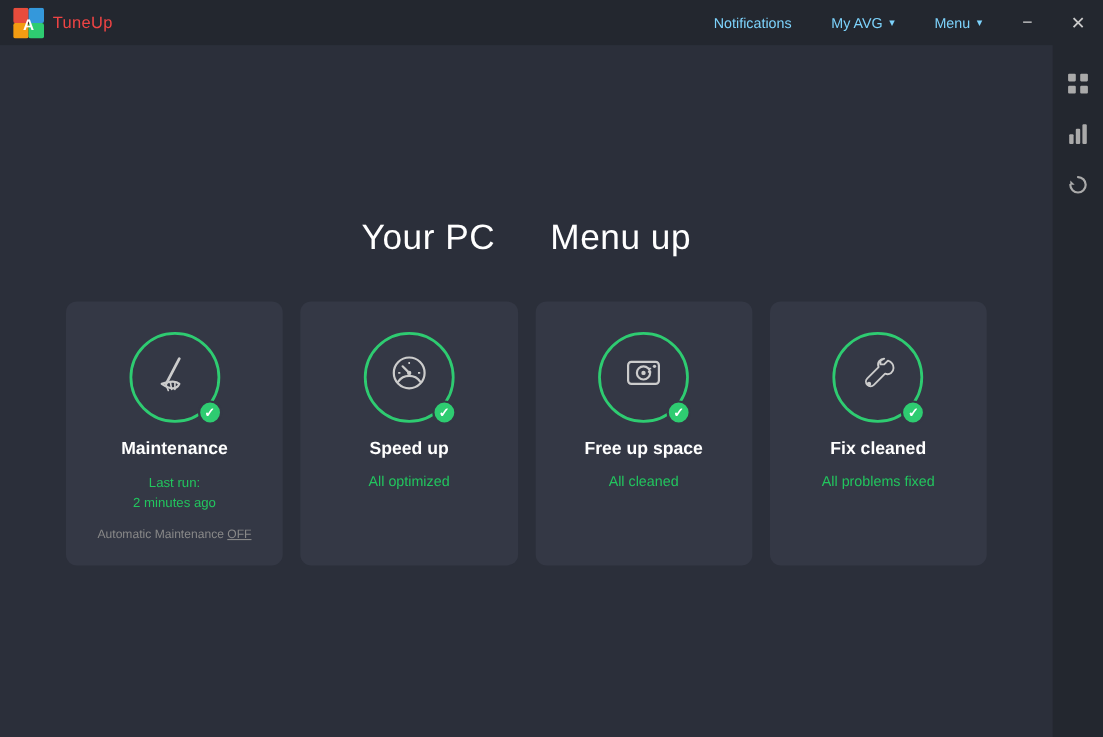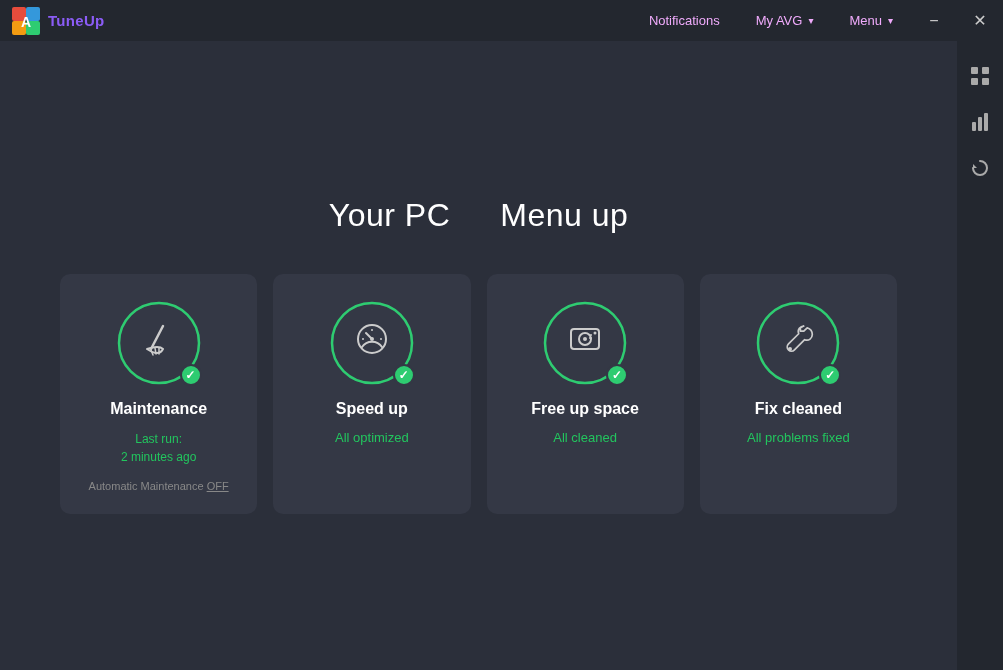--- a/index.html
+++ b/index.html
@@ -24,31 +24,31 @@
       position: relative;
       z-index: 10;
     }
     .title-bar-left {
       display: flex;
       align-items: center;
       gap: 8px;
     }
     .app-title {
       font-size: 15px;
-      font-weight: 700;
-      color: #8b5cf6;
+      font-weight: 400;
+      color: #ef4444;
       letter-spacing: 0.3px;
     }
     .title-bar-nav {
       display: flex;
       align-items: center;
       gap: 0;
     }
     .nav-item {
-      color: #f0abfc;
+      color: #7dd3fc;
       font-size: 13px;
       padding: 0 18px;
       height: 41px;
       display: flex;
       align-items: center;
       cursor: pointer;
       transition: color 0.2s;
       gap: 4px;
     }
     .nav-chevron {

